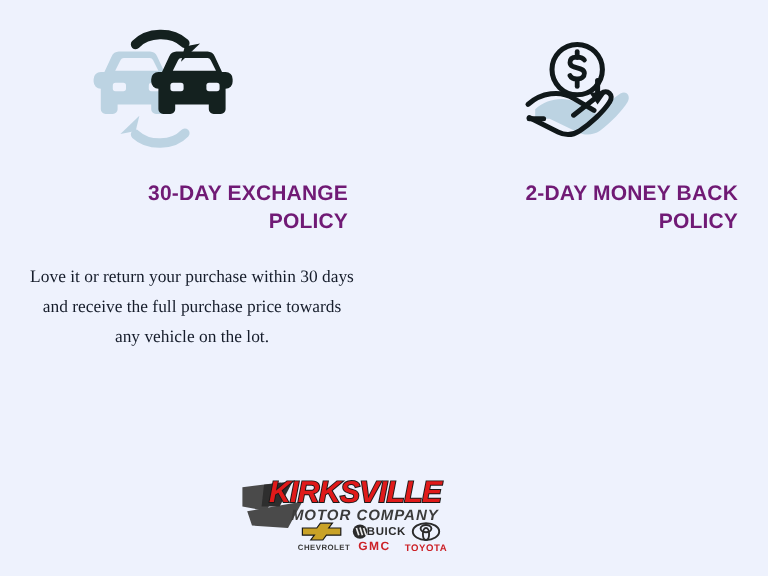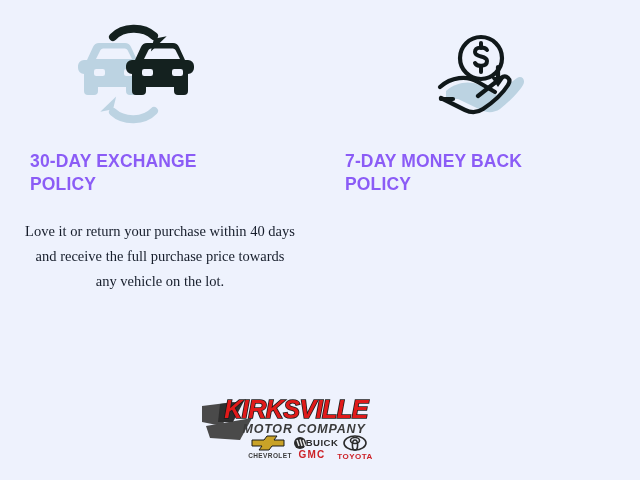--- a/index.html
+++ b/index.html
@@ -41,27 +41,27 @@
     height: 150px;
     display: flex;
     align-items: center;
     justify-content: center;
     width: 100%;
   }
   .icon-exchange { margin-left: -56px; }
   .icon-money    { margin-left: 0px; }
 
   .policy-title {
-    color: #8b5cf6;
+    color: #701a75;
     font-family: "Liberation Sans", sans-serif;
     font-weight: bold;
     font-size: 17.5px;
     line-height: 23px;
     letter-spacing: 0.15px;
-    text-align: left;
+    text-align: right;
     margin: 0;
     padding: 0 4px;
     white-space: pre-line;
   }
   .col-left .policy-title  { width: 260px; }
   .col-right .policy-title { width: 270px; }
 
   .policy-body {
     color: #161d2b;
     font-family: "Liberation Serif", serif;
@@ -141,21 +141,21 @@
           <g fill="none" stroke="#bcd3e2" stroke-width="8" stroke-linecap="round">
             <path d="M84 91 a26 20 0 0 1 -41 1"></path>
           </g>
           <path d="M41 84 l11 7 h-22 z" fill="#bcd3e2" transform="rotate(136 41 87)"></path>
         </svg>
       </div>
 
       <h2 class="policy-title">30-DAY EXCHANGE
 POLICY</h2>
 
-      <p class="policy-body">Love it or return your purchase within 40 days
+      <p class="policy-body">Love it or return your purchase within 30 days
 and receive  the full purchase price towards
 any vehicle on the lot.</p>
     </div>
 
     <div class="policy-col col-right">
 
       <div class="icon-wrap icon-money">
         <svg class="icon-svg" width="92" height="92" viewBox="0 0 92 92" aria-hidden="true">
 
           <g fill="#bcd3e2">
@@ -177,21 +177,21 @@
           <path d="M64 58 l-7 -10 h14 z" fill="#10181a"></path>
 
           <g fill="none" stroke="#10181a" stroke-width="4.2" stroke-linecap="round" stroke-linejoin="round">
             <path d="M6 58 c11 -10 27 -12 38 -5 l17 10"></path>
             <path d="M44 67 l23 -18 c5 -4 11 1 7 7 c-5 8 -16 18 -25 24 c-6 4 -12 4 -18 1 l-24 -12"></path>
             <path d="M7 70 h12"></path>
           </g>
         </svg>
       </div>
 
-      <h2 class="policy-title">7-DAY MONEY BACK
+      <h2 class="policy-title">2-DAY MONEY BACK
 POLICY</h2>
 
     </div>
 
   </div>
 
   <div class="logo-wrap">
     <svg class="logo-svg" width="180" height="70" viewBox="0 0 180 70" aria-hidden="true">
 
       <g fill="#4a4a4a">

